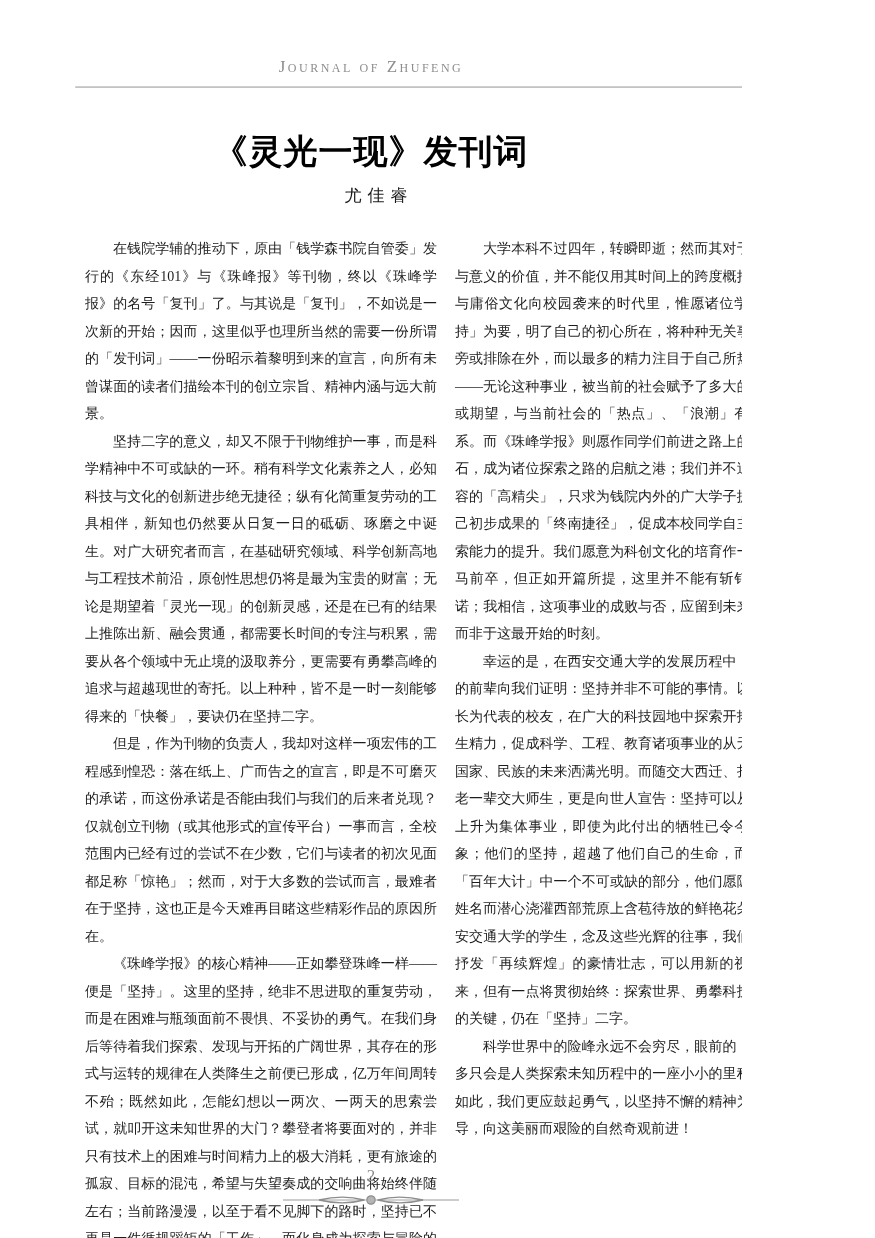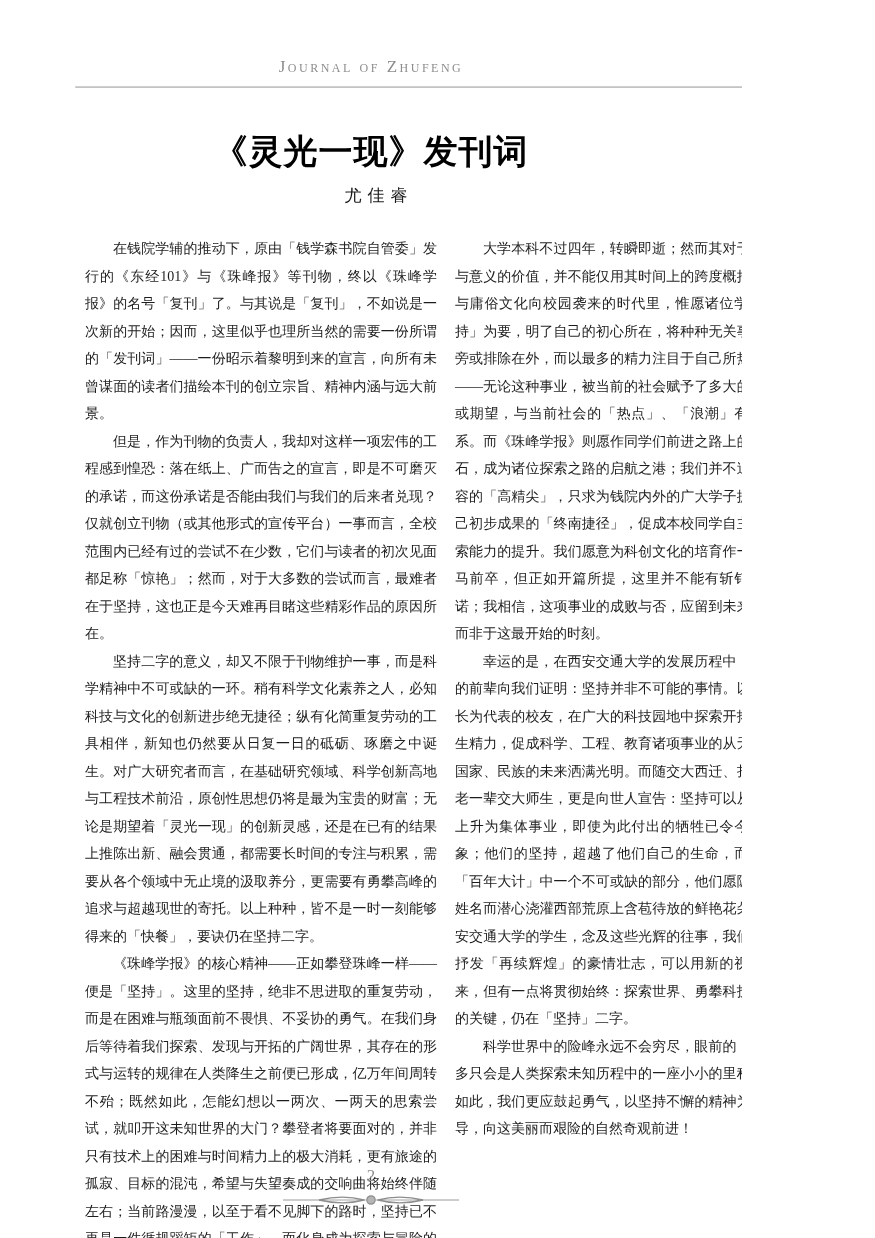--- a/index.html
+++ b/index.html
@@ -113,22 +113,22 @@
   <div class="header-rule"></div>
 
   <h1 class="article-title">《灵光一现》发刊词</h1>
 
   <div class="article-author">尤佳睿</div>
 
   <div class="columns">
 
     <div class="column">
       <p>在钱院学辅的推动下，原由「钱学森书院自管委」发行的《东经101》与《珠峰报》等刊物，终以《珠峰学报》的名号「复刊」了。与其说是「复刊」，不如说是一次新的开始；因而，这里似乎也理所当然的需要一份所谓的「发刊词」——一份昭示着黎明到来的宣言，向所有未曾谋面的读者们描绘本刊的创立宗旨、精神内涵与远大前景。</p>
+      <p>坚持二字的意义，却又不限于刊物维护一事，而是科学精神中不可或缺的一环。稍有科学文化素养之人，必知科技与文化的创新进步绝无捷径；纵有化简重复劳动的工具相伴，新知也仍然要从日复一日的砥砺、琢磨之中诞生。对广大研究者而言，在基础研究领域、科学创新高地与工程技术前沿，原创性思想仍将是最为宝贵的财富；无论是期望着「灵光一现」的创新灵感，还是在已有的结果上推陈出新、融会贯通，都需要长时间的专注与积累，需要从各个领域中无止境的汲取养分，更需要有勇攀高峰的追求与超越现世的寄托。以上种种，皆不是一时一刻能够得来的「快餐」，要诀仍在坚持二字。</p>
       <p>但是，作为刊物的负责人，我却对这样一项宏伟的工程感到惶恐：落在纸上、广而告之的宣言，即是不可磨灭的承诺，而这份承诺是否能由我们与我们的后来者兑现？仅就创立刊物（或其他形式的宣传平台）一事而言，全校范围内已经有过的尝试不在少数，它们与读者的初次见面都足称「惊艳」；然而，对于大多数的尝试而言，最难者在于坚持，这也正是今天难再目睹这些精彩作品的原因所在。</p>
-      <p>坚持二字的意义，却又不限于刊物维护一事，而是科学精神中不可或缺的一环。稍有科学文化素养之人，必知科技与文化的创新进步绝无捷径；纵有化简重复劳动的工具相伴，新知也仍然要从日复一日的砥砺、琢磨之中诞生。对广大研究者而言，在基础研究领域、科学创新高地与工程技术前沿，原创性思想仍将是最为宝贵的财富；无论是期望着「灵光一现」的创新灵感，还是在已有的结果上推陈出新、融会贯通，都需要长时间的专注与积累，需要从各个领域中无止境的汲取养分，更需要有勇攀高峰的追求与超越现世的寄托。以上种种，皆不是一时一刻能够得来的「快餐」，要诀仍在坚持二字。</p>
       <p>《珠峰学报》的核心精神——正如攀登珠峰一样——便是「坚持」。这里的坚持，绝非不思进取的重复劳动，而是在困难与瓶颈面前不畏惧、不妥协的勇气。在我们身后等待着我们探索、发现与开拓的广阔世界，其存在的形式与运转的规律在人类降生之前便已形成，亿万年间周转不殆；既然如此，怎能幻想以一两次、一两天的思索尝试，就叩开这未知世界的大门？攀登者将要面对的，并非只有技术上的困难与时间精力上的极大消耗，更有旅途的孤寂、目标的混沌，希望与失望奏成的交响曲将始终伴随左右；当前路漫漫，以至于看不见脚下的路时，坚持已不再是一件循规蹈矩的「工作」，而化身成为探索与冒险的代名词。如果坚持意味着「走出舒适圈」，意味着牺牲生活种种次要方面而全心投入至事业，那么还有多少人愿意将其融入自己的生命之中？</p>
     </div>
 
     <div class="column">
       <p>大学本科不过四年，转瞬即逝；然而其对于人生目标与意义的价值，并不能仅用其时间上的跨度概括。在名利与庸俗文化向校园袭来的时代里，惟愿诸位学子以「坚持」为要，明了自己的初心所在，将种种无关事务搁置一旁或排除在外，而以最多的精力注目于自己所热爱的事业——无论这种事业，被当前的社会赋予了多大的「意义」或期望，与当前社会的「热点」、「浪潮」有怎样的联系。而《珠峰学报》则愿作同学们前进之路上的一块垫脚石，成为诸位探索之路的启航之港；我们并不追求刊物内容的「高精尖」，只求为钱院内外的广大学子提供发表自己初步成果的「终南捷径」，促成本校同学自主思考与探索能力的提升。我们愿意为科创文化的培育作一排头兵、马前卒，但正如开篇所提，这里并不能有斩钉截铁的承诺；我相信，这项事业的成败与否，应留到未来去评判，而非于这最开始的时刻。</p>
       <p>幸运的是，在西安交通大学的发展历程中，已有无数的前辈向我们证明：坚持并非不可能的事情。以钱学森学长为代表的校友，在广大的科技园地中探索开拓；穷尽毕生精力，促成科学、工程、教育诸项事业的从无到有，为国家、民族的未来洒满光明。而随交大西迁、扎根西部的老一辈交大师生，更是向世人宣告：坚持可以从个人行为上升为集体事业，即使为此付出的牺牲已令今人无法想象；他们的坚持，超越了他们自己的生命，而熔铸成为「百年大计」中一个不可或缺的部分，他们愿隐去自己的姓名而潜心浇灌西部荒原上含苞待放的鲜艳花朵。身为西安交通大学的学生，念及这些光辉的往事，我们也许可以抒发「再续辉煌」的豪情壮志，可以用新的视角展望未来，但有一点将贯彻始终：探索世界、勇攀科技「珠峰」的关键，仍在「坚持」二字。</p>
       <p>科学世界中的险峰永远不会穷尽，眼前的「珠峰」至多只会是人类探索未知历程中的一座小小的里程碑。既然如此，我们更应鼓起勇气，以坚持不懈的精神为可靠的向导，向这美丽而艰险的自然奇观前进！</p>
 
     </div>
 

